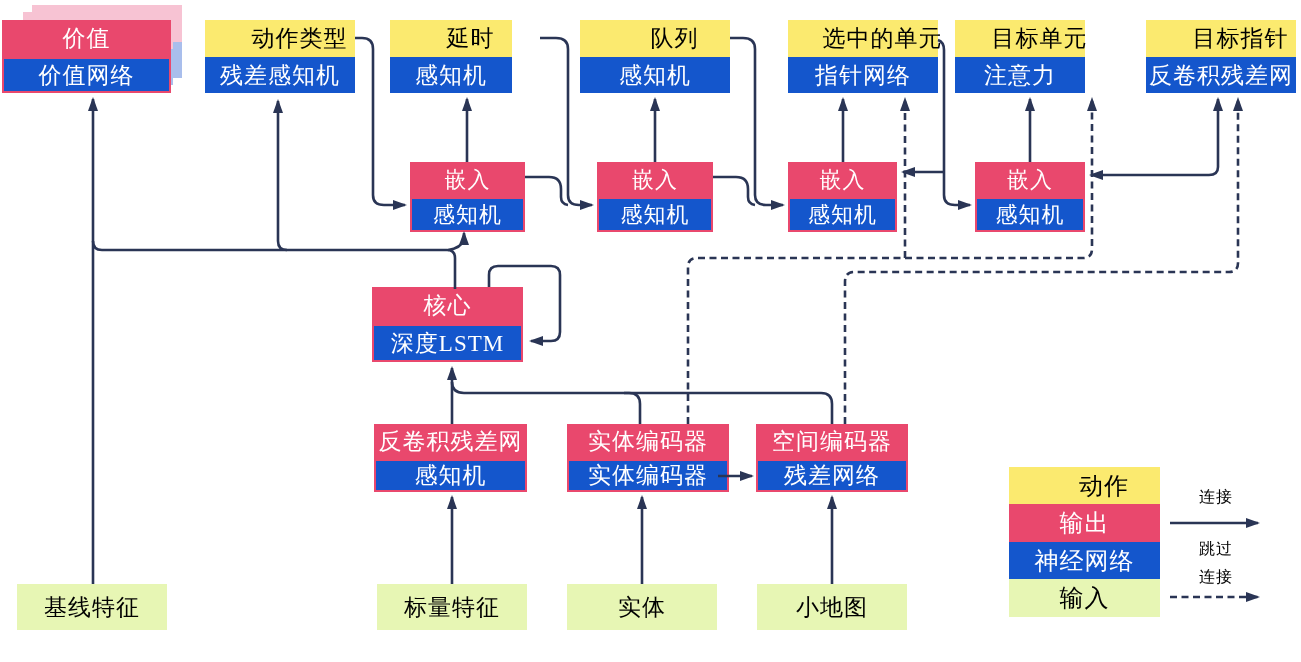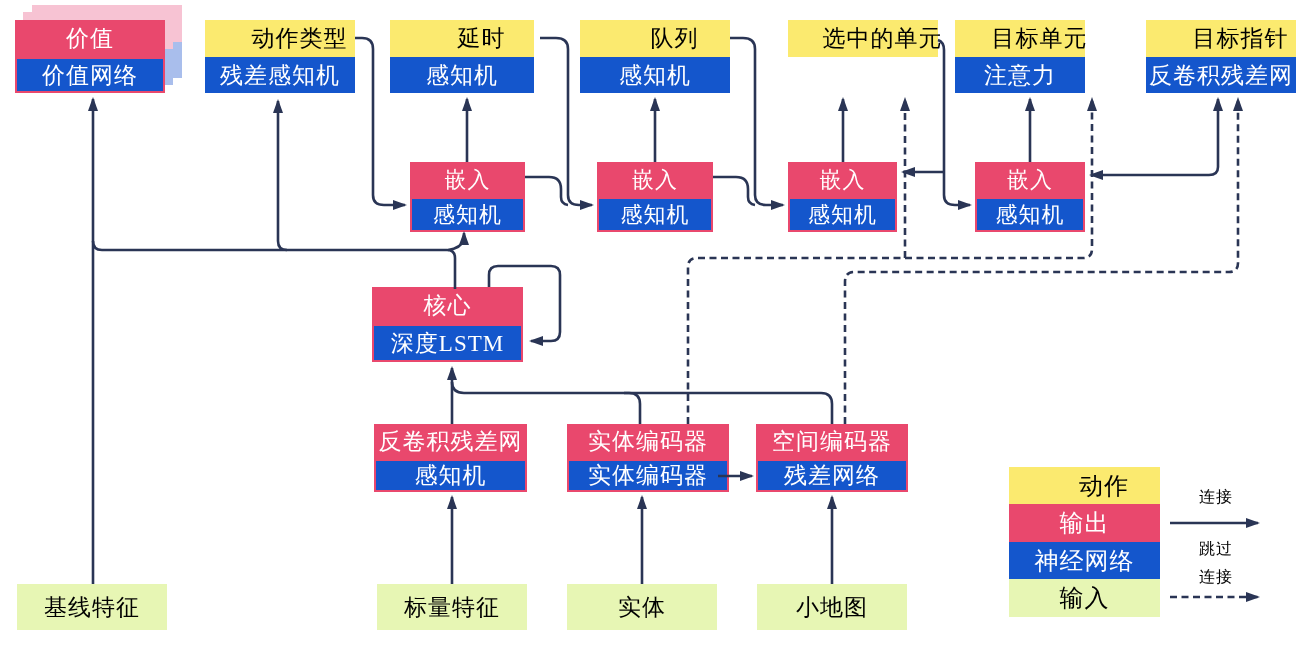--- a/index.html
+++ b/index.html
@@ -42,38 +42,39 @@
 
   <div class="stack-card" style="left:32px;top:5px;width:150px;">
     <div class="p1" style="height:37px;"></div>
       <div class="p2" style="height:36px;"></div>
   </div>
   <div class="stack-card" style="left:23px;top:12px;width:150px;">
     <div class="p1" style="height:37px;"></div>
       <div class="p2" style="height:36px;"></div>
   </div>
 
-  <div class="node" style="left:15px;top:20px;width:150px;">
+  <div class="node" style="left:2px;top:20px;width:169px;">
     <div class="band output" style="height:37px;">价值</div>
     <div class="band network red-border" style="height:36px;">价值网络</div>
   </div>
   <div class="node" style="left:205px;top:20px;width:150px;">
     <div class="band action" style="height:37px;">动作类型</div>
     <div class="band network" style="height:36px;">残差感知机</div>
   </div>
-  <div class="node" style="left:390px;top:20px;width:144px;">
+  <div class="node" style="left:390px;top:20px;width:122px;">
     <div class="band action" style="height:37px;">延时</div>
     <div class="band network" style="height:36px;">感知机</div>
   </div>
   <div class="node" style="left:580px;top:20px;width:150px;">
     <div class="band action" style="height:37px;">队列</div>
     <div class="band network" style="height:36px;">感知机</div>
   </div>
   <div class="node" style="left:788px;top:20px;width:150px;">
     <div class="band action" style="height:37px;">选中的单元</div>
+    <div class="band network" style="height:36px;">指针网络</div>
   </div>
   <div class="node" style="left:955px;top:20px;width:130px;">
     <div class="band action" style="height:37px;">目标单元</div>
     <div class="band network" style="height:36px;">注意力</div>
   </div>
   <div class="node" style="left:1146px;top:20px;width:150px;">
     <div class="band action" style="height:37px;">目标指针</div>
     <div class="band network" style="height:36px;">反卷积残差网</div>
   </div>
 

